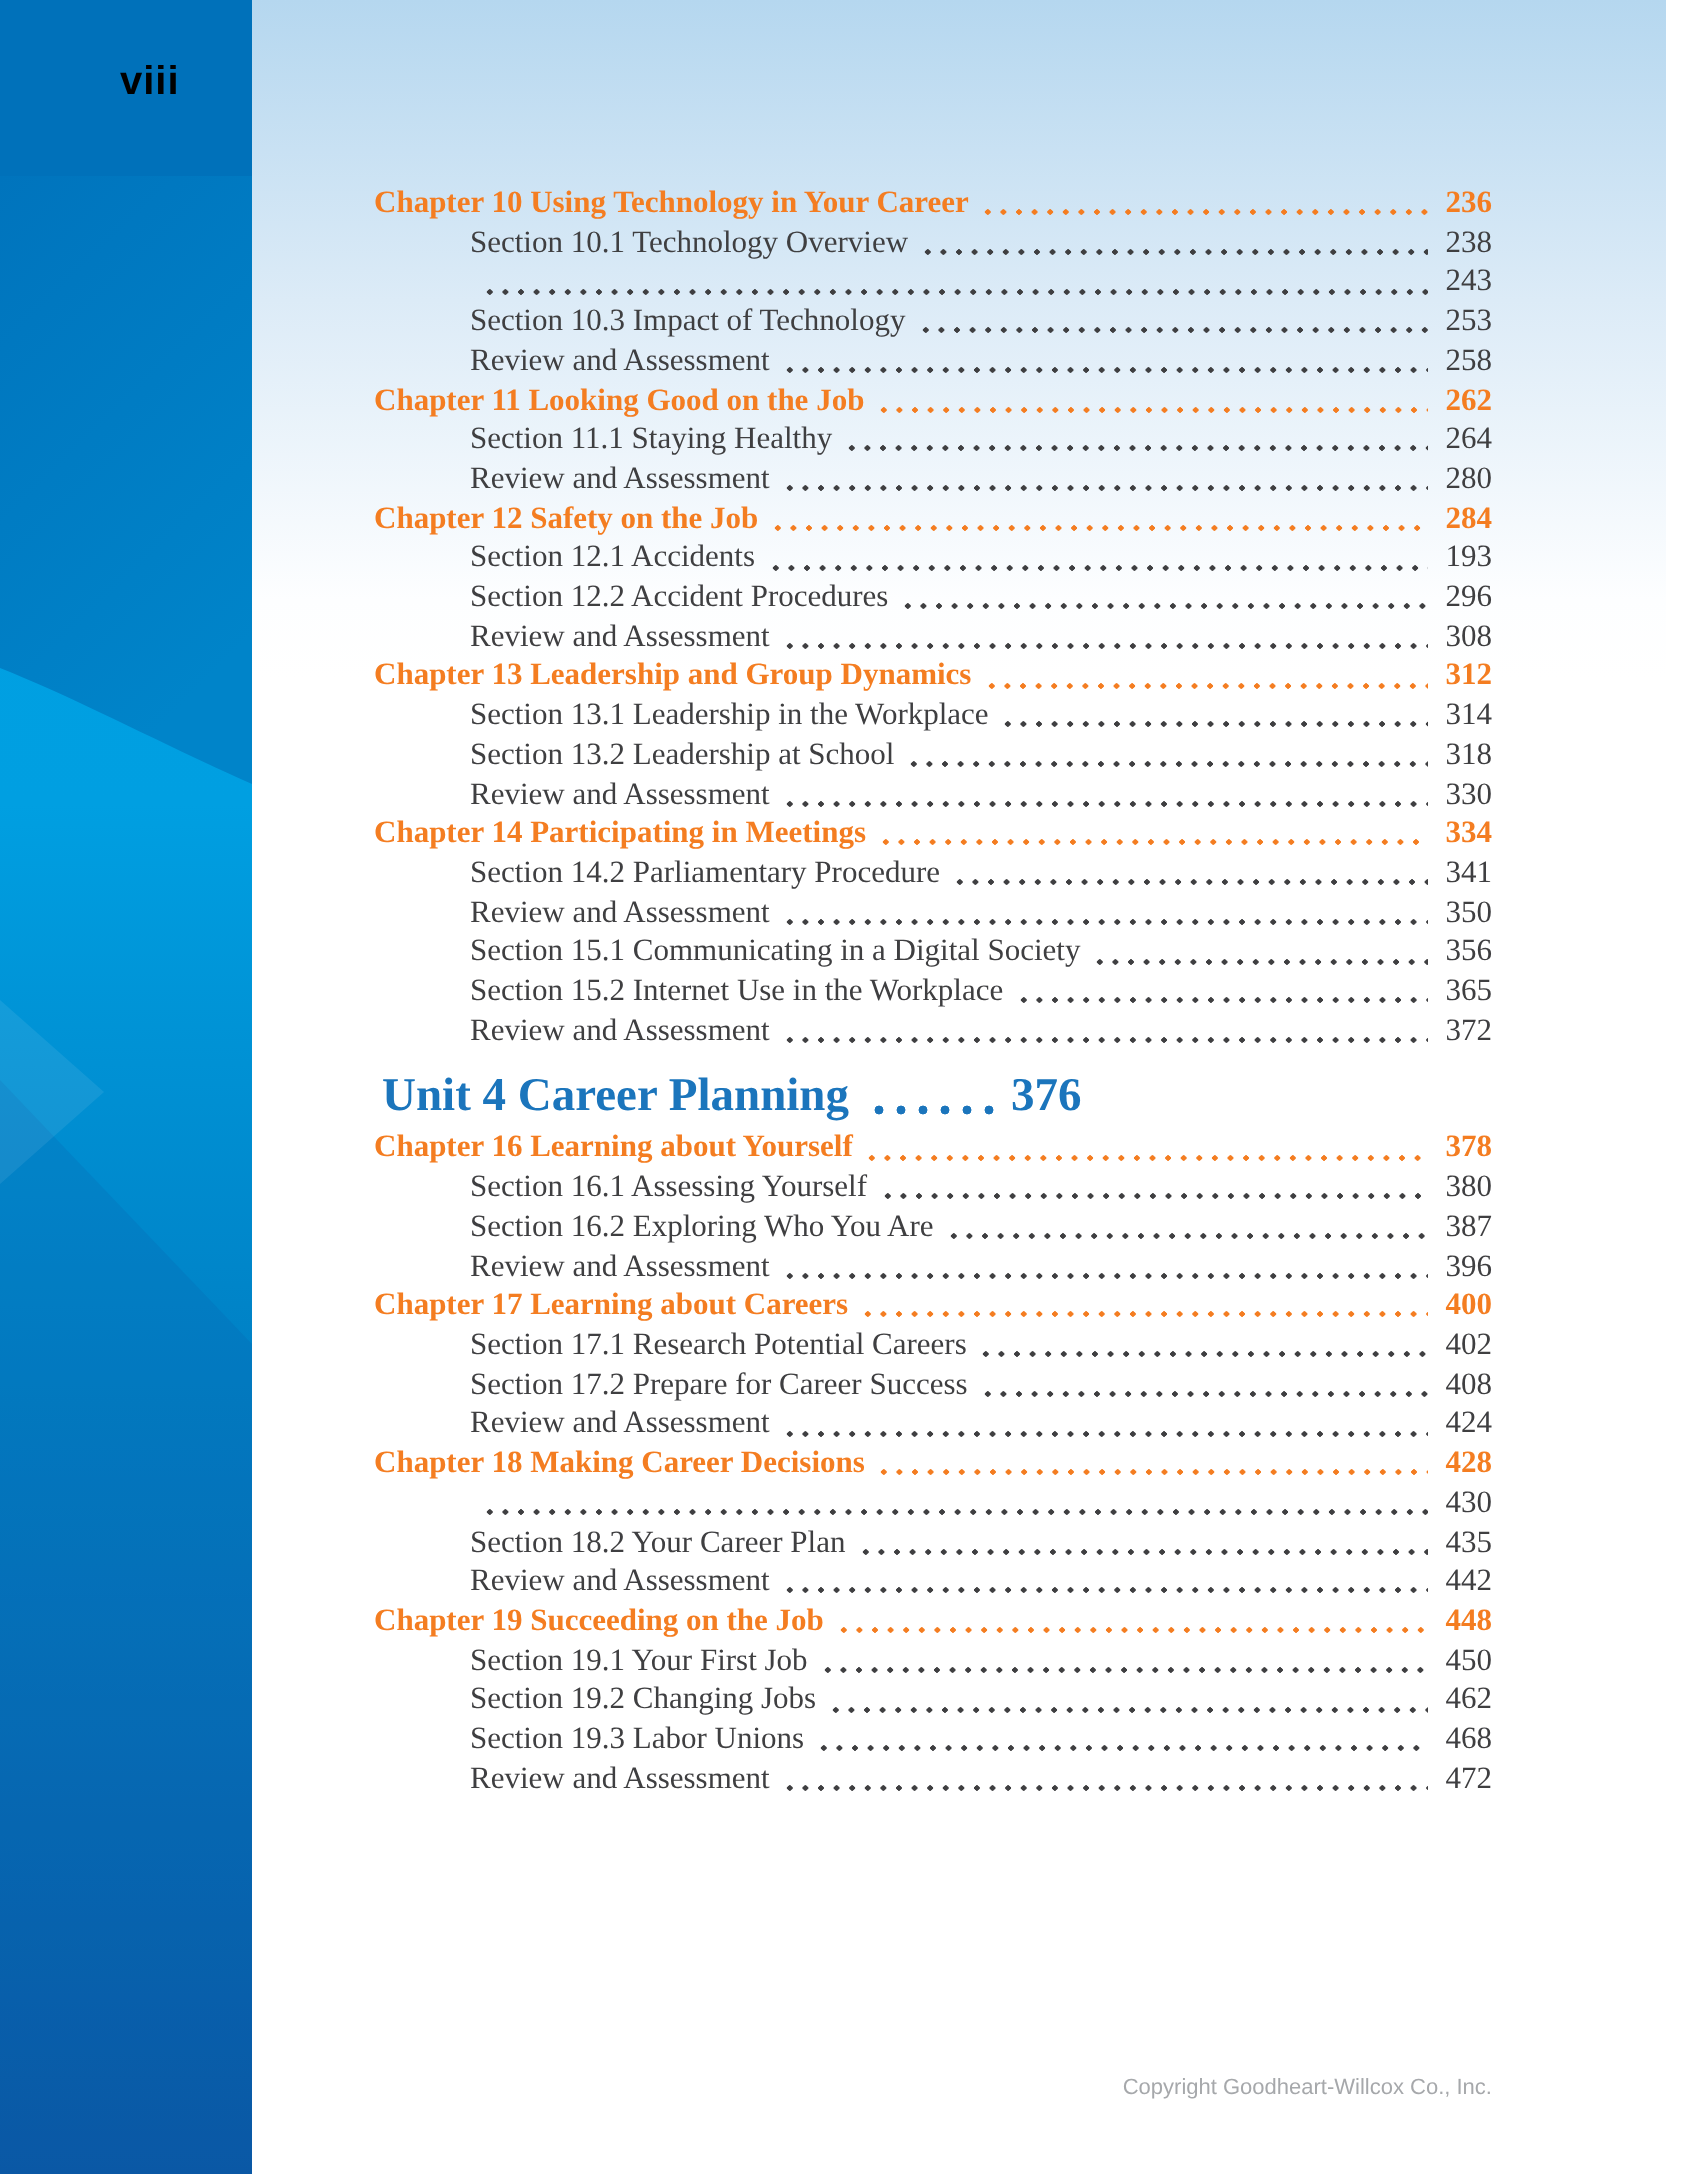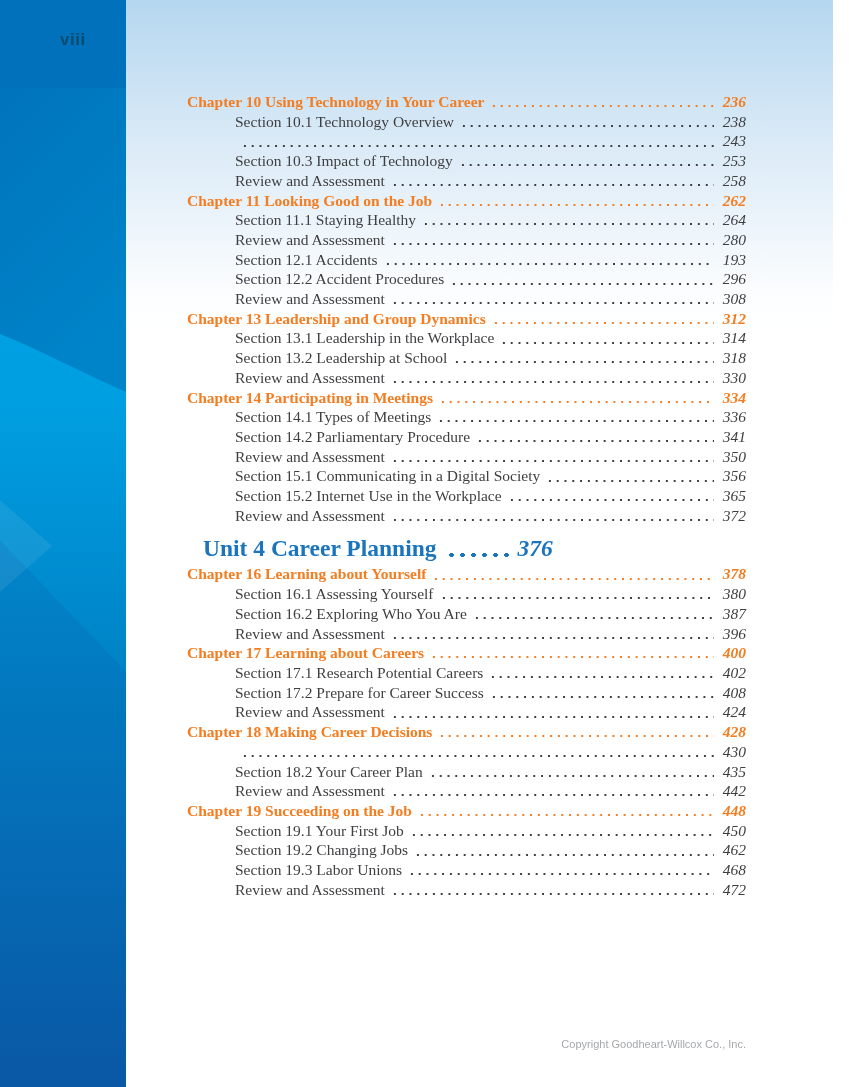--- a/index.html
+++ b/index.html
@@ -16,23 +16,23 @@
     position: absolute;
     left: 0; top: 0;
     width: 126px; height: 1087px;
   }
   .sidebar svg { display: block; width: 126px; height: 1087px; }
   .folio {
     position: absolute;
     left: 60px; top: 30px;
     font-family: "Liberation Sans", sans-serif;
     font-weight: bold;
-    font-size: 17px;
+    font-size: 20px;
     letter-spacing: 0.5px;
-    color: #0c4a6e;
+    color: #000000;
   }
   
   .content {
     position: absolute;
     left: 126px; top: 0; right: 16px; height: 100%;
     background: linear-gradient(180deg, #b5d7ef 0px, #dcebf7 150px, #fdfeff 300px, #ffffff 340px);
   }
   .toc { padding: 92px 87px 0 61px; }
   .row {
     display: flex;
@@ -44,29 +44,29 @@
   .row .leader {
     flex: 1 1 auto;
     align-self: flex-end;
     height: 4px;
     margin: 0 2px 3.5px 6px;
     background-image: radial-gradient(circle, currentColor 1.25px, rgba(0,0,0,0) 1.45px);
     background-size: 7.8px 4px;
     background-repeat: repeat-x;
     background-position: left bottom;
   }
-  .row .pagenum { min-width: 30px; text-align: right; white-space: nowrap; font-style: italic; }
+  .row .pagenum { min-width: 30px; text-align: right; white-space: nowrap; }
   .row.chapter { color: #f47d21; font-weight: bold; }
   .row.section { color: #3f3f41; padding-left: 48px; }
   .row.unit {
     color: #1b75bc;
     font-weight: bold;
     font-size: 23.5px;
     line-height: 28px;
-    margin: 9px 0 2px 16px;
+    margin: 9px 0 2px 4px;
   }
   .row.unit .leader {
     flex: 0 0 66px;
     height: 6px;
     margin: 0 6px 4.5px 9px;
     background-image: radial-gradient(circle, currentColor 2.1px, rgba(0,0,0,0) 2.35px);
     background-size: 11px 6px;
   }
   .row.unit .pagenum { min-width: 0; }
   .copyright {
@@ -139,20 +139,25 @@
         <div class="row section">
           <span class="label">Section 11.1 Staying Healthy</span>
           <span class="leader"></span>
           <span class="pagenum">264</span>
         </div>
         <div class="row section">
           <span class="label">Review and Assessment</span>
           <span class="leader"></span>
           <span class="pagenum">280</span>
         </div>
+        <div class="row chapter">
+          <span class="label">Chapter 12 Safety on the Job</span>
+          <span class="leader"></span>
+          <span class="pagenum">284</span>
+        </div>
         <div class="row section">
           <span class="label">Section 12.1 Accidents</span>
           <span class="leader"></span>
           <span class="pagenum">193</span>
         </div>
         <div class="row section">
           <span class="label">Section 12.2 Accident Procedures</span>
           <span class="leader"></span>
           <span class="pagenum">296</span>
         </div>
@@ -178,25 +183,20 @@
         </div>
         <div class="row section">
           <span class="label">Review and Assessment</span>
           <span class="leader"></span>
           <span class="pagenum">330</span>
         </div>
         <div class="row chapter">
           <span class="label">Chapter 14 Participating in Meetings</span>
           <span class="leader"></span>
           <span class="pagenum">334</span>
-        </div>
-        <div class="row section">
-          <span class="label">Section 14.1 Types of Meetings</span>
-          <span class="leader"></span>
-          <span class="pagenum">336</span>
         </div>
         <div class="row section">
           <span class="label">Section 14.2 Parliamentary Procedure</span>
           <span class="leader"></span>
           <span class="pagenum">341</span>
         </div>
         <div class="row section">
           <span class="label">Review and Assessment</span>
           <span class="leader"></span>
           <span class="pagenum">350</span>

